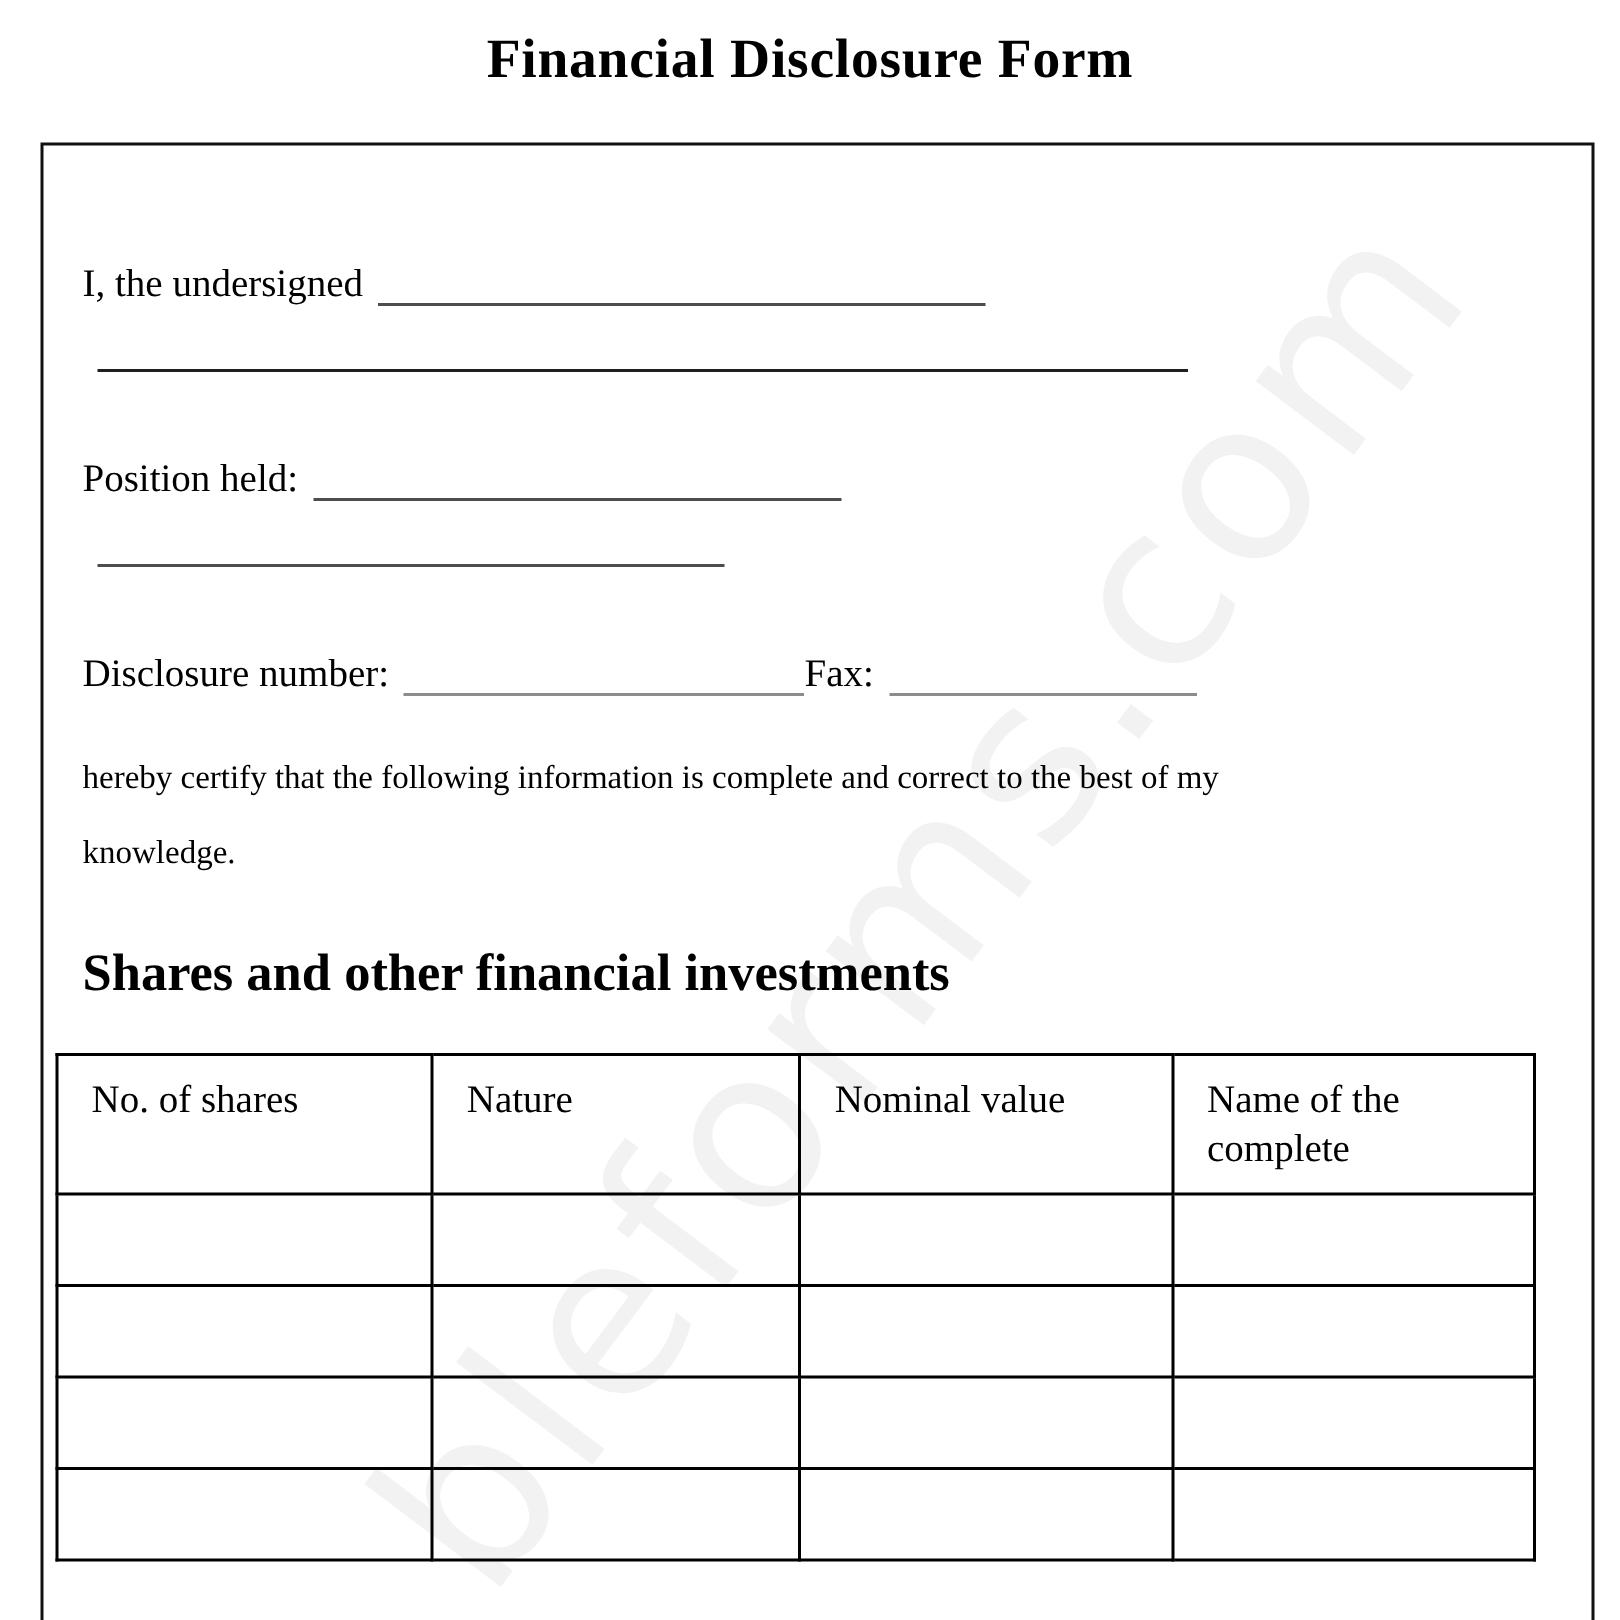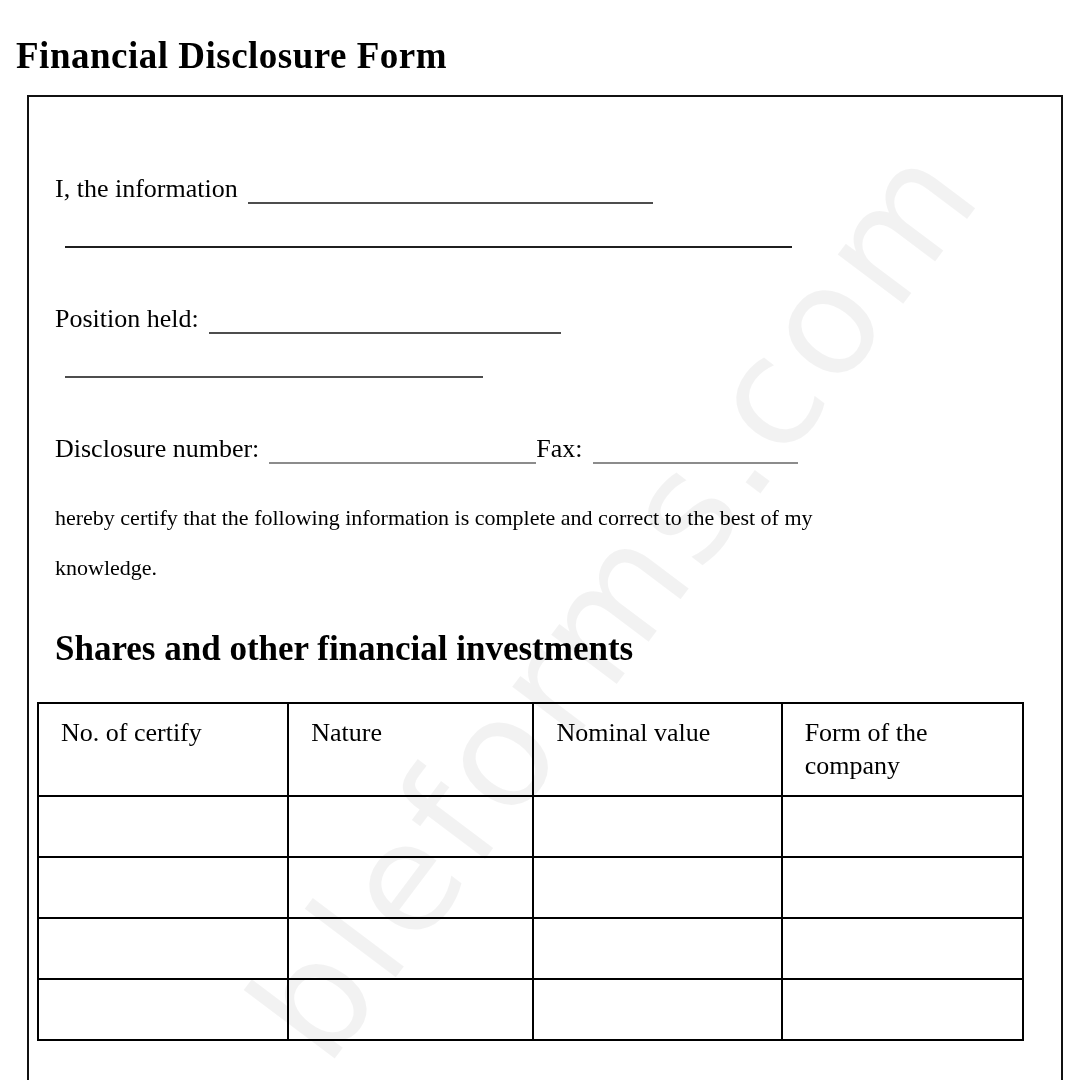--- a/index.html
+++ b/index.html
@@ -15,22 +15,22 @@
     transform: translate(-50%, -50%) rotate(-53deg);
     font-family: "DejaVu Sans", sans-serif;
     font-size: 150px; letter-spacing: 6px;
     color: rgba(0,0,0,0.05);
     white-space: nowrap;
     z-index: 0;
     user-select: none;
   }
   .title {
     position: relative; z-index: 1;
-    margin: 16px; padding-top: 18px;
-    text-align: left;
+    margin: 0; padding-top: 18px;
+    text-align: center;
     font-size: 37px; font-weight: bold; letter-spacing: 0.5px;
   }
   .form-box {
     position: absolute; left: 27px; top: 95px;
     width: 1036px; height: 1010px;
     box-sizing: border-box;
     border: 2px solid #111;
     padding: 59px 37px 0 8px;
     z-index: 1;
   }
@@ -89,21 +89,21 @@
 <body>
 
 <div class="watermark">bleforms.com</div>
 
 <h1 class="title">Financial Disclosure Form</h1>
 
 <div class="form-box">
   <div class="indent">
 
     <div class="field">
-      <span class="label">I, the information</span>
+      <span class="label">I, the undersigned</span>
       <span class="uline w1 c-mid"></span>
     </div>
 
 
     <div class="field">
       <span class="uline w3 c-dark"></span>
     </div>
 
     <div class="field">
       <span class="label">Position held:</span>
@@ -131,24 +131,24 @@
 
   <table class="shares">
     <colgroup>
       <col class="col1">
         <col class="col2">
         <col class="col3">
         <col class="col4">
     </colgroup>
     <thead>
       <tr>
-        <th>No. of certify</th>
+        <th>No. of shares</th>
         <th>Nature</th>
         <th>Nominal value</th>
-        <th>Form of the company</th>
+        <th>Name of the complete</th>
       </tr>
     </thead>
     <tbody>
       <tr>
         <td></td>
         <td></td>
         <td></td>
         <td></td>
       </tr>
       <tr>

